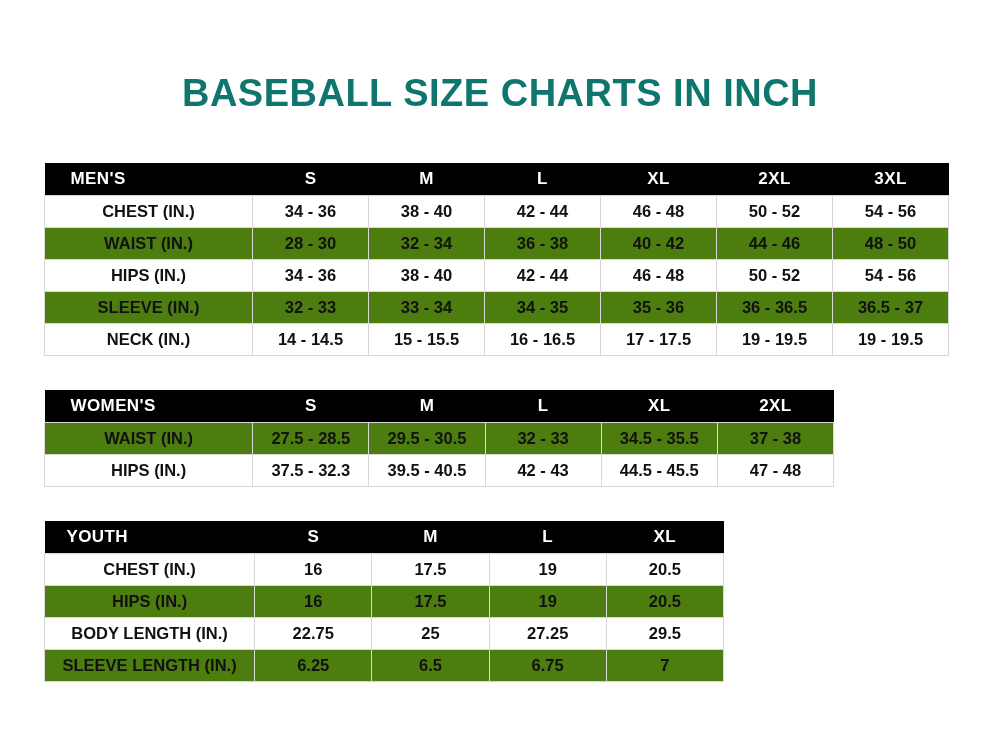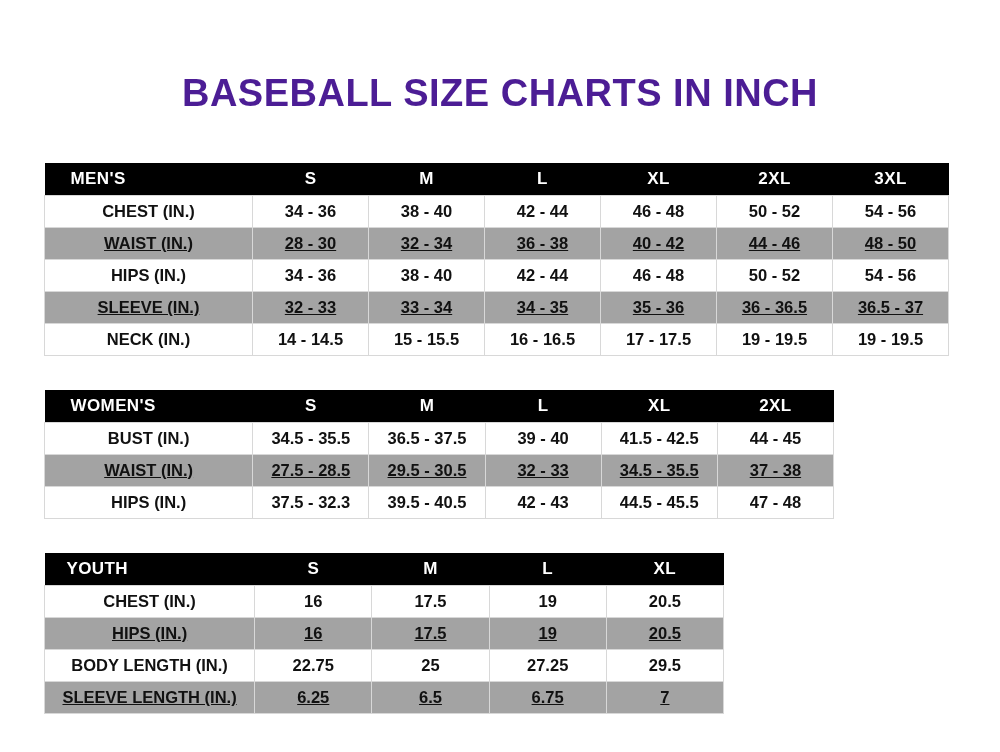--- a/index.html
+++ b/index.html
@@ -20,21 +20,21 @@
     height: 752px;
     box-sizing: border-box;
   }
   .title {
     text-align: center;
     font-size: 38px;
     font-weight: bold;
     letter-spacing: 0.5px;
     margin: 0;
     padding-top: 72px;
-    color: #4c1d95;
+    color: #0f766e;
   }
 
   .tables {
     padding: 0 44px;
     margin-top: 48px;
   }
 
   table {
     border-collapse: collapse;
     table-layout: fixed;
@@ -79,22 +79,21 @@
     background: #ffffff;
     color: #111111;
     font-weight: bold;
     font-size: 16.5px;
   }
   tbody td.label {
     text-align: center;
     background: #ffffff;
   }
   tbody tr.alt td {
-    background: #a3a3a3;
-    text-decoration: underline;
+    background: #4d7c0f;
   }
 
   
   table.men col.c0 { width: 208px; }
   table.men col.cx { width: 116px; }
 
   table.women col.c0 { width: 208px; }
   table.women col.cx { width: 116px; }
 
   table.youth col.c0 { width: 208px; }
@@ -194,28 +193,20 @@
         <tr>
           <th class="label">WOMEN'S</th>
           <th>S</th>
           <th>M</th>
           <th>L</th>
           <th>XL</th>
           <th>2XL</th>
         </tr>
       </thead>
       <tbody>
-        <tr>
-          <td class="label">BUST (IN.)</td>
-          <td>34.5 - 35.5</td>
-          <td>36.5 - 37.5</td>
-          <td>39 - 40</td>
-          <td>41.5 - 42.5</td>
-          <td>44 - 45</td>
-        </tr>
         <tr class="alt">
           <td class="label">WAIST (IN.)</td>
           <td>27.5 - 28.5</td>
           <td>29.5 - 30.5</td>
           <td>32 - 33</td>
           <td>34.5 - 35.5</td>
           <td>37 - 38</td>
         </tr>
         <tr>
           <td class="label">HIPS (IN.)</td>

